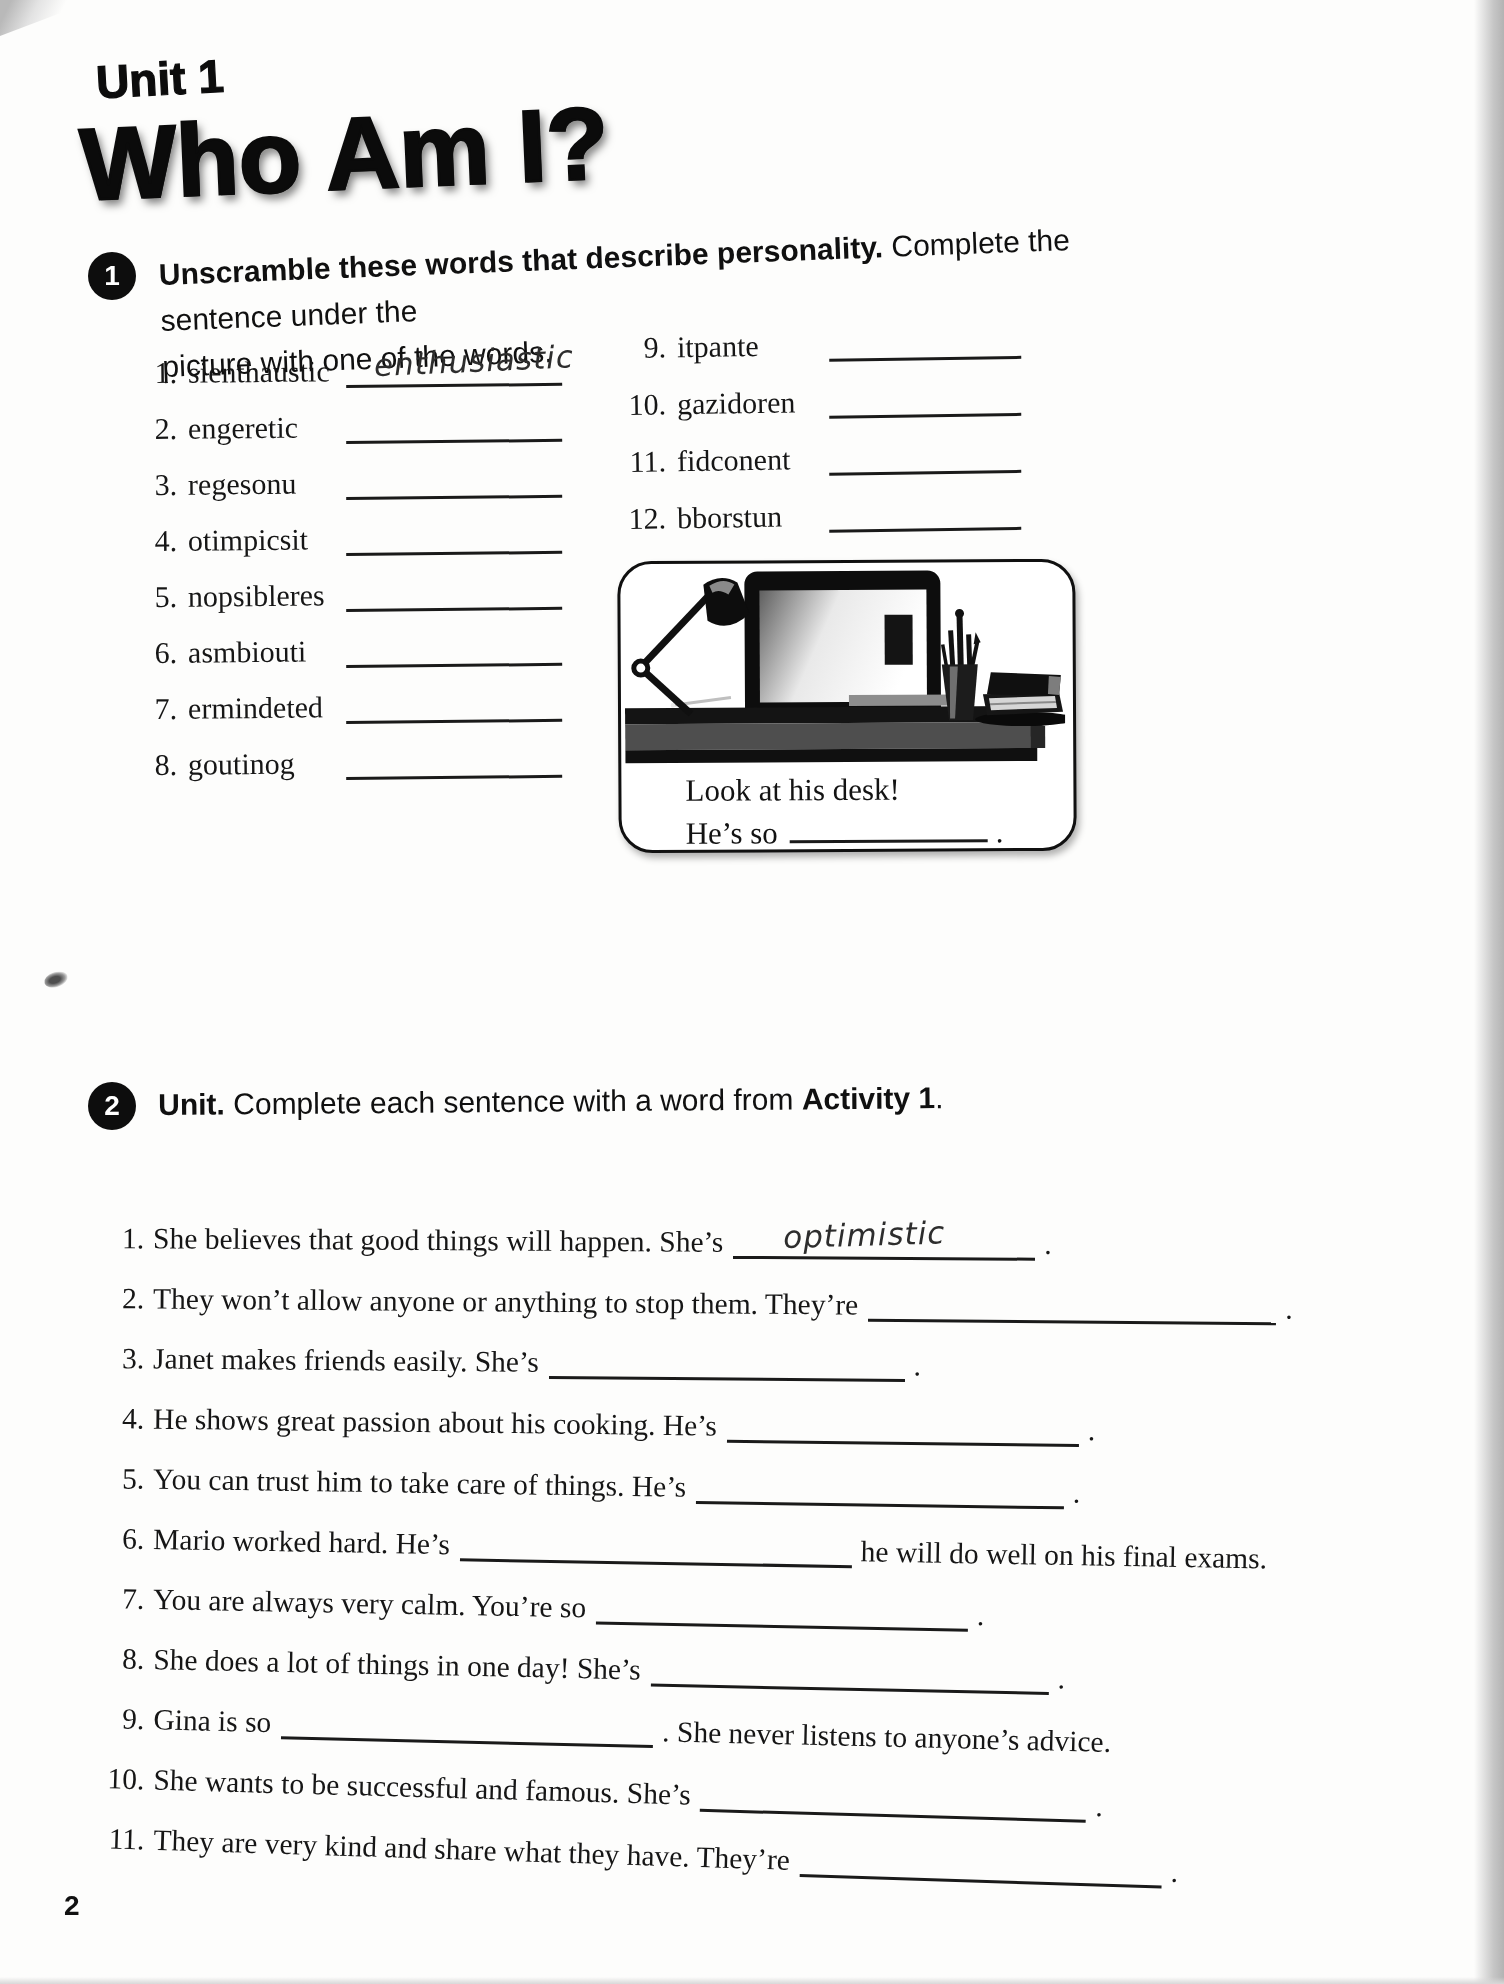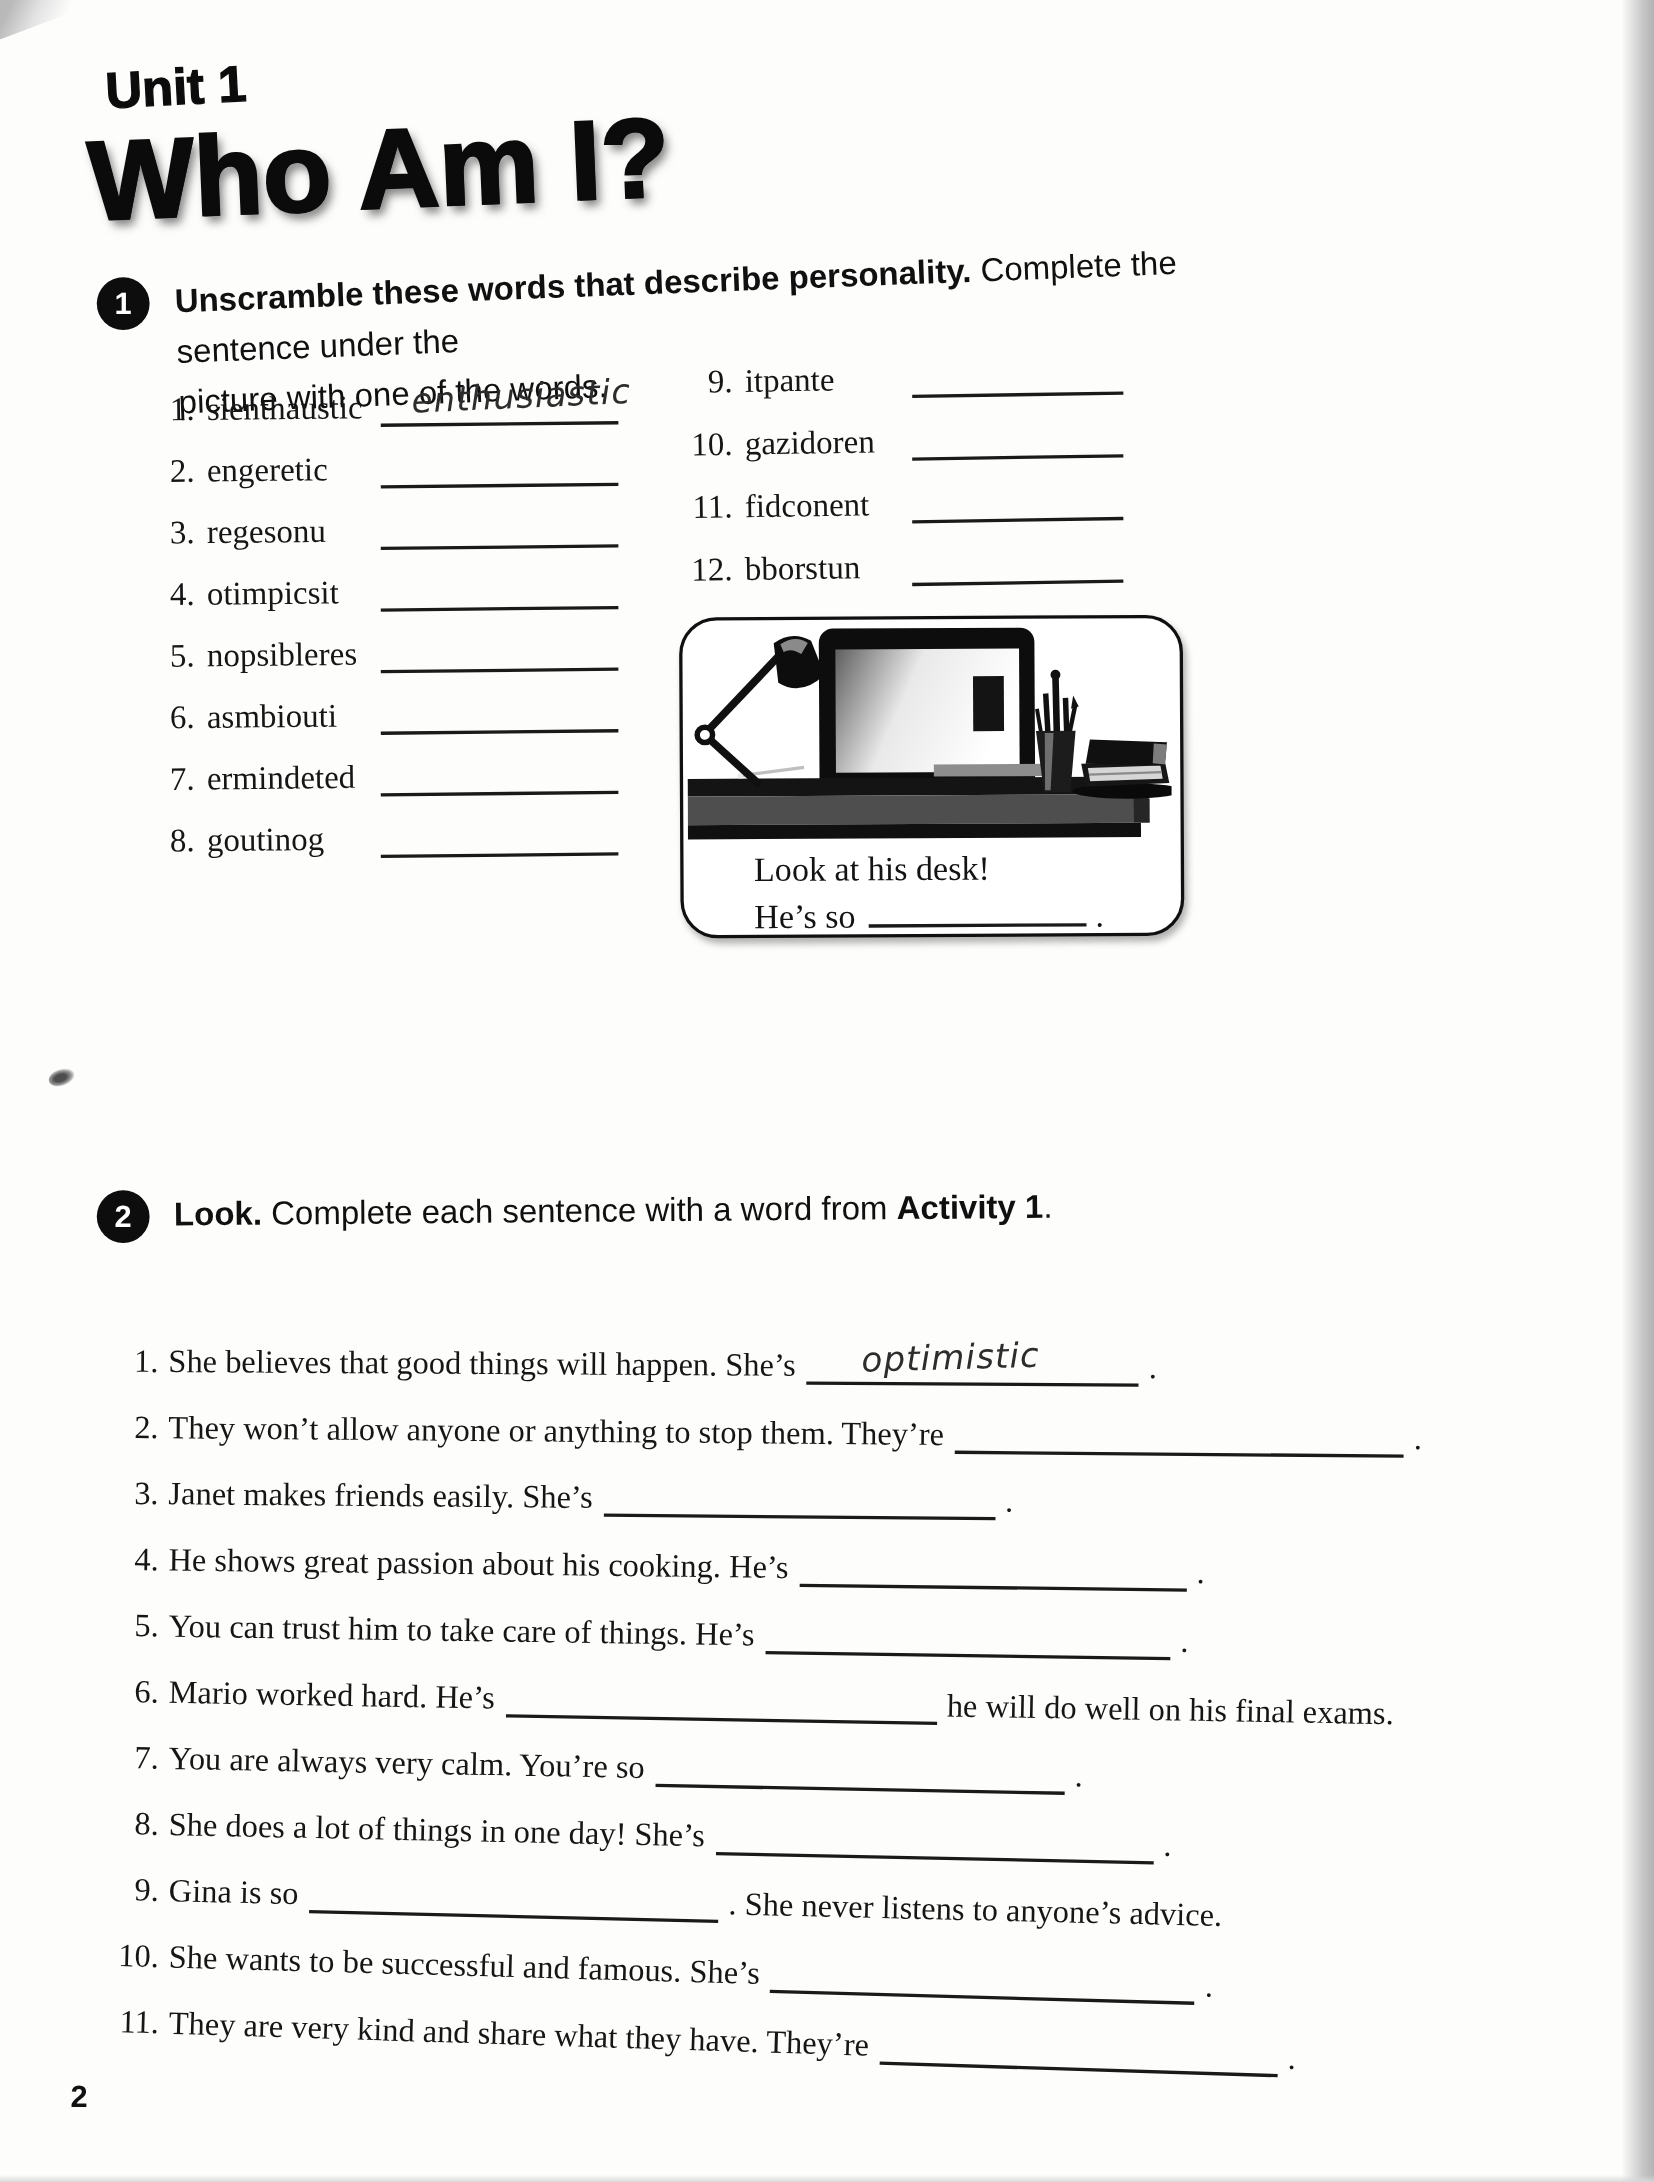--- a/index.html
+++ b/index.html
@@ -225,21 +225,21 @@
   </svg>
   <div class="caption">
     <span>Look at his desk!</span><br>
     <span>He’s so</span><span class="cap-blank"></span><span>.</span>
   </div>
 </div>
 
 <div class="act-head" id="a2-head">
   <div class="badge">2</div>
   <div class="instr">
-    <span class="b">Look.</span>
+    <span class="b">Unit.</span>
     <span>Complete each sentence with a word from</span>
     <span class="b">Activity 1</span><span>.</span>
   </div>
 </div>
 
 <div class="a2-list">
   <div class="a2-row" style="transform:rotate(.35deg)">
     <span class="num2">1.</span>
     <span class="before">She believes that good things will happen. She’s</span>
     <span class="blank" style="width:302px">

